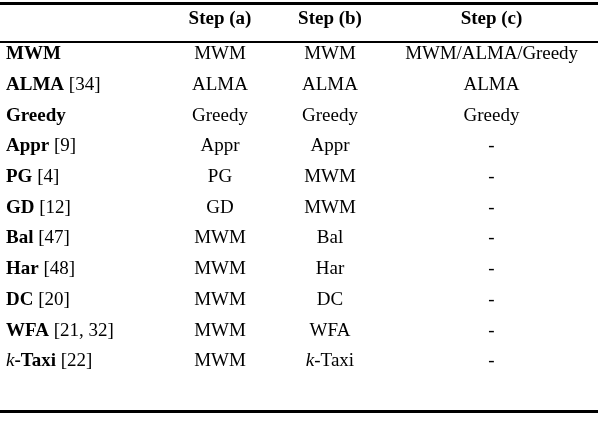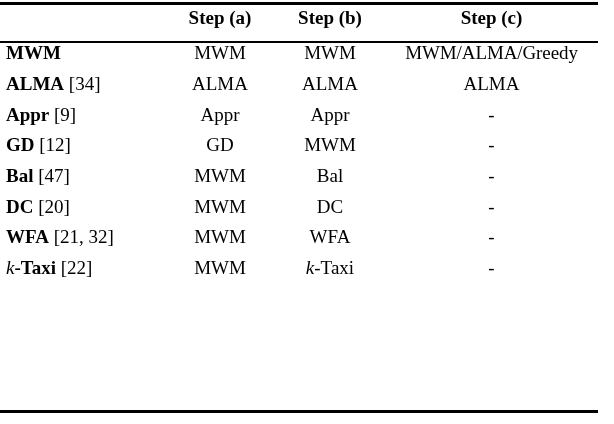--- a/index.html
+++ b/index.html
@@ -137,38 +137,56 @@
           <td>MWM</td>
           <td class="cell-c-wide">MWM/ALMA/Greedy</td>
         </tr>
         <tr>
           <td class="cell-alg"><span class="alg-name">ALMA</span><span class="alg-ref"> [34]</span></td>
           <td>ALMA</td>
           <td>ALMA</td>
           <td>ALMA</td>
         </tr>
         <tr>
+          <td class="cell-alg"><span class="alg-name">Greedy</span></td>
+          <td>Greedy</td>
+          <td>Greedy</td>
+          <td>Greedy</td>
+        </tr>
+        <tr>
           <td class="cell-alg"><span class="alg-name">Appr</span><span class="alg-ref"> [9]</span></td>
           <td>Appr</td>
           <td>Appr</td>
           <td>-</td>
         </tr>
         <tr>
+          <td class="cell-alg"><span class="alg-name">PG</span><span class="alg-ref"> [4]</span></td>
+          <td>PG</td>
+          <td>MWM</td>
+          <td>-</td>
+        </tr>
+        <tr>
           <td class="cell-alg"><span class="alg-name">GD</span><span class="alg-ref"> [12]</span></td>
           <td>GD</td>
           <td>MWM</td>
           <td>-</td>
         </tr>
         <tr>
           <td class="cell-alg"><span class="alg-name">Bal</span><span class="alg-ref"> [47]</span></td>
           <td>MWM</td>
           <td>Bal</td>
           <td>-</td>
         </tr>
         <tr>
+          <td class="cell-alg"><span class="alg-name">Har</span><span class="alg-ref"> [48]</span></td>
+          <td>MWM</td>
+          <td>Har</td>
+          <td>-</td>
+        </tr>
+        <tr>
           <td class="cell-alg"><span class="alg-name">DC</span><span class="alg-ref"> [20]</span></td>
           <td>MWM</td>
           <td>DC</td>
           <td>-</td>
         </tr>
         <tr>
           <td class="cell-alg"><span class="alg-name">WFA</span><span class="alg-ref"> [21, 32]</span></td>
           <td>MWM</td>
           <td>WFA</td>
           <td>-</td>

